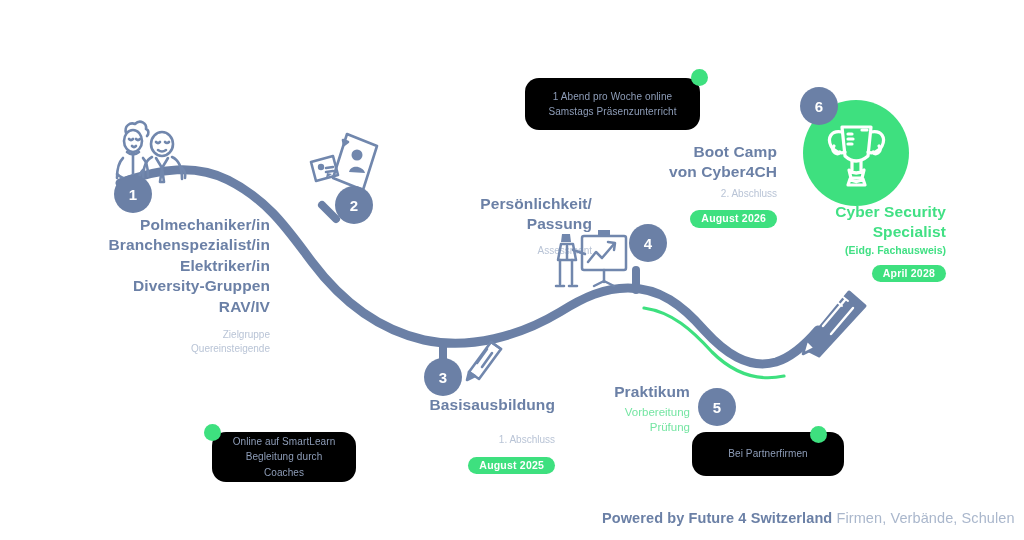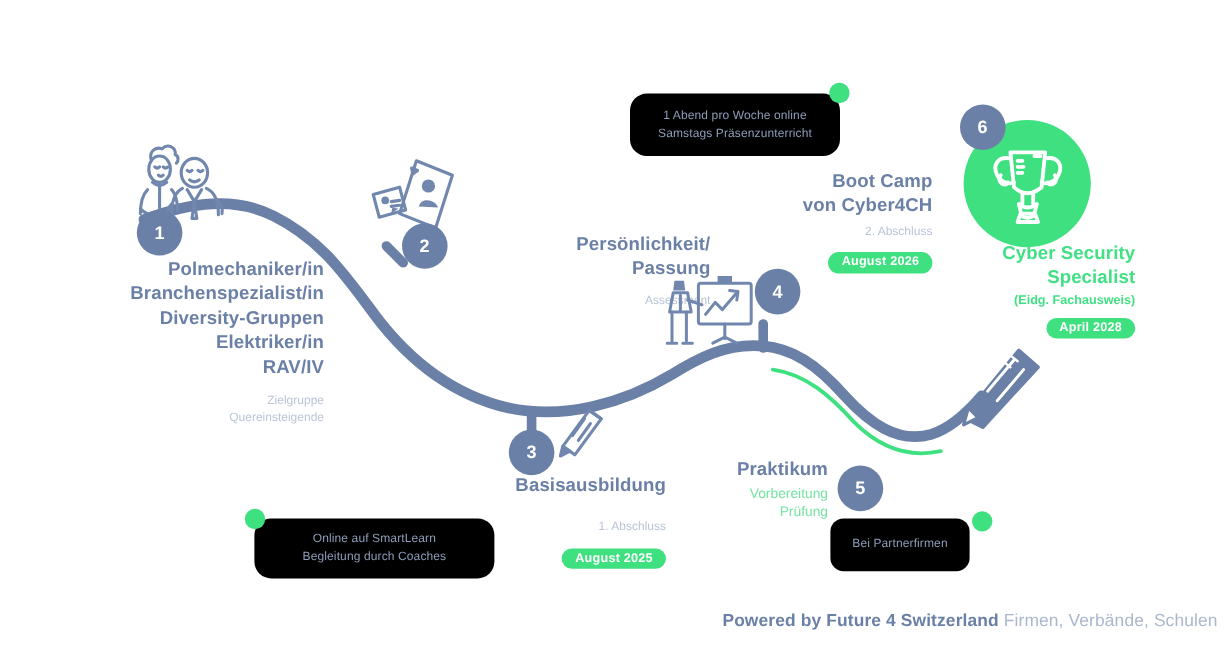--- a/index.html
+++ b/index.html
@@ -144,22 +144,22 @@
       <path d="M77 56 q4 4 3 10"></path>
     </g>
   </svg>
   <div class="node" style="left:114px;top:175px;">
     <span>1</span>
   </div>
   <div class="abs tcenter" style="left:22px;top:215px;width:248px;">
     <div class="ttl">
       <div>Polmechaniker/in</div>
       <div>Branchenspezialist/in</div>
+      <div>Elektriker/in</div>
       <div>Diversity-Gruppen</div>
-      <div>Elektriker/in</div>
       <div>RAV/IV</div>
     </div>
     <div class="sub" style="margin-top:11px;">
       <div>Zielgruppe</div>
       <div>Quereinsteigende</div>
     </div>
   </div>
 
   <svg class="abs" style="left:305px;top:128px;" width="82" height="76" viewBox="0 0 82 76">
     <g fill="none" stroke="#7187ad" stroke-width="2.6" stroke-linecap="round" stroke-linejoin="round">
@@ -251,21 +251,21 @@
       <div>Basisausbildung</div>
     </div>
     <div class="sub" style="margin-top:18px;">
       <div>1. Abschluss</div>
     </div>
     <div style="margin-top:8px;">
       <span class="pill">August 2025</span>
     </div>
   </div>
 
-  <div class="bubble" style="left:212px;top:432px;width:200px;height:50px;">
+  <div class="bubble" style="left:212px;top:432px;width:144px;height:50px;">
     <div>
       <div>Online auf SmartLearn</div>
       <div>Begleitung durch Coaches</div>
     </div>
     <svg class="tail" style="right:-13px;top:10px;" width="16" height="24" viewBox="0 0 16 24">
       <path d="M0 2 L0 22 L15 11 Z" fill="#e9eff6"></path>
     </svg>
   </div>
   <div class="dot" style="left:204px;top:424px;"></div>
 
@@ -275,21 +275,21 @@
   <div class="abs tright" style="left:560px;top:382px;width:130px;">
     <div class="ttl">
       <div>Praktikum</div>
     </div>
     <div class="sub green" style="margin-top:3px;">
       <div>Vorbereitung</div>
       <div>Prüfung</div>
     </div>
   </div>
 
-  <div class="bubble" style="left:692px;top:432px;width:116px;height:44px;border-radius:11px;">
+  <div class="bubble" style="left:692px;top:432px;width:152px;height:44px;">
     <div>Bei Partnerfirmen</div>
     <svg class="tail" style="left:16px;top:-13px;" width="26" height="16" viewBox="0 0 26 16">
       <path d="M2 15 L10 0 L24 15 Z" fill="#e9eff6"></path>
     </svg>
   </div>
   <div class="dot" style="left:810px;top:426px;"></div>
 
   <svg class="abs" style="left:793px;top:282px;" width="82" height="78" viewBox="0 0 82 78">
     <g fill="none" stroke="#6b80a6" stroke-width="3" stroke-linecap="round" stroke-linejoin="round">
       <path d="M10 66 L56 10 L72 24 L26 74 Z" fill="#6b80a6" stroke="#6b80a6"></path>

